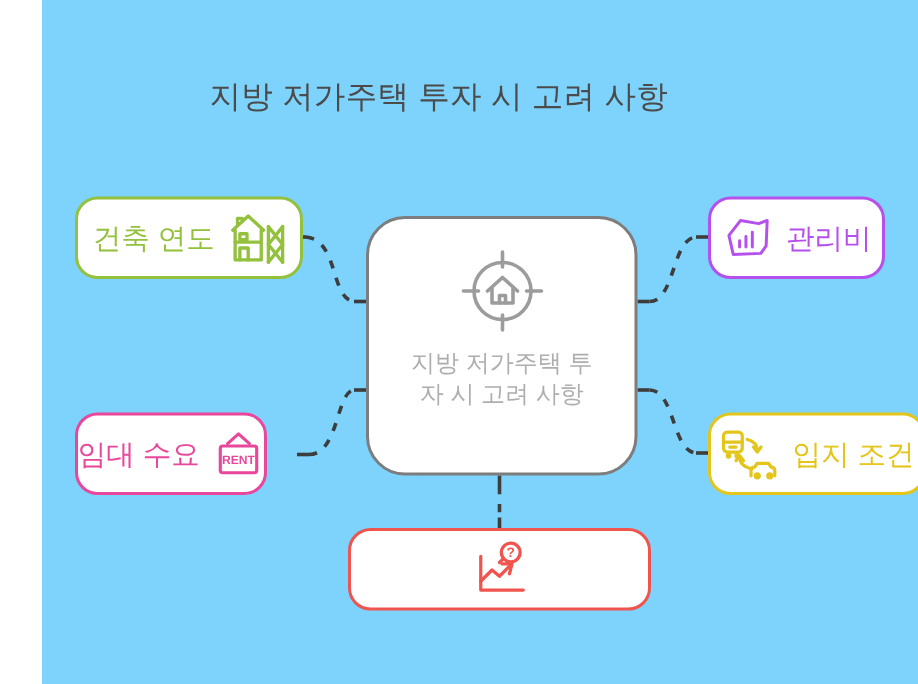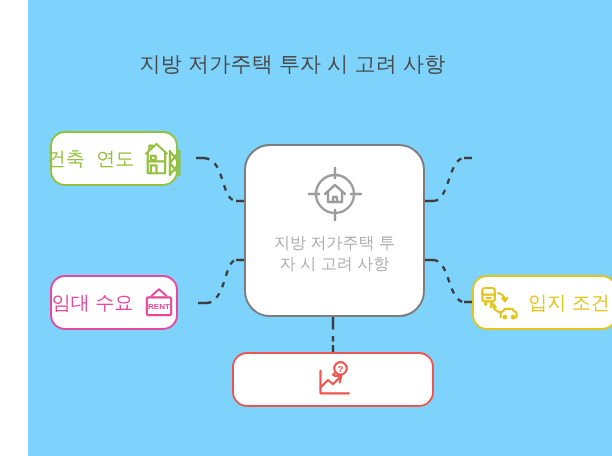--- a/index.html
+++ b/index.html
@@ -21,21 +21,21 @@
   .center-label{
     width:124px;text-align:center;font-size:16px;line-height:1.32;margin-top:10px;
   }
   .node{
     position:absolute;height:55px;box-sizing:border-box;
     border:2.5px solid currentColor;border-radius:15px;background:#ffffff;
     display:flex;align-items:center;justify-content:center;gap:9px;
     font-size:19px;font-weight:400;white-space:nowrap;
   }
   .node svg{flex:0 0 auto;display:block;}
-  .n-construction{left:22px;top:131px;width:128px;font-family:Liberation Mono, monospace;}
+  .n-construction{left:22px;top:131px;width:152px;}
   .n-maintenance{left:444px;top:131px;width:118px;}
   .n-rental{left:22px;top:275px;width:128px;}
   .n-location{left:444px;top:275px;width:145px;}
   .n-price{left:204px;top:352px;width:202px;}
   .connectors{position:absolute;left:0;top:0;pointer-events:none;}
   .connectors path{fill:none;stroke:currentColor;stroke-width:2.4px;}
   .connectors .dash{stroke-dasharray:5.5 6.5;}
   .icon-text{font-family:"Liberation Sans",sans-serif;font-weight:bold;}
 </style>
 </head>
@@ -91,20 +91,27 @@
       <path d="M8,12 L8,7 L12,7 L12,9"></path>
       <path d="M6,17 L6,42 L28,42 L28,17"></path>
       <path d="M6,27 L28,27"></path>
       <rect x="10" y="20" width="6" height="5"></rect>
       <path d="M10,42 L10,32 L17,32 L17,42"></path>
       <path d="M34,14 L34,44 M46,14 L46,44"></path>
       <path d="M34,14 L46,29 M46,14 L34,29 M34,29 L46,44 M46,29 L34,44"></path>
     </svg>
   </div>
 
+  <div class="node n-maintenance" style="color: rgb(182, 80, 236);">
+    <svg width="34" height="34" viewBox="0 0 48 48" fill="none" stroke="currentColor" stroke-width="2.8" stroke-linecap="round" stroke-linejoin="round">
+      <path d="M7,21 L18,7 L35,10 L43,7 L42,31 L37,38 L11,39 Z"></path>
+      <path d="M17,32 L17,26 M23,32 L23,22 M29,32 L29,18"></path>
+    </svg>
+    <span>관리비</span>
+  </div>
 
   <div class="node n-rental" style="color: rgb(232, 71, 155);">
     <span>임대 수요</span>
     <svg width="34" height="34" viewBox="0 0 42 42" fill="none" stroke="currentColor" stroke-width="2.6" stroke-linecap="round" stroke-linejoin="round">
       <path d="M12,12 L21,4 L30,12"></path>
       <rect x="6" y="14" width="30" height="22" rx="2"></rect>
       <text x="21" y="29" text-anchor="middle" font-size="10" class="icon-text" fill="currentColor" stroke="none">RENT</text>
     </svg>
   </div>
 

